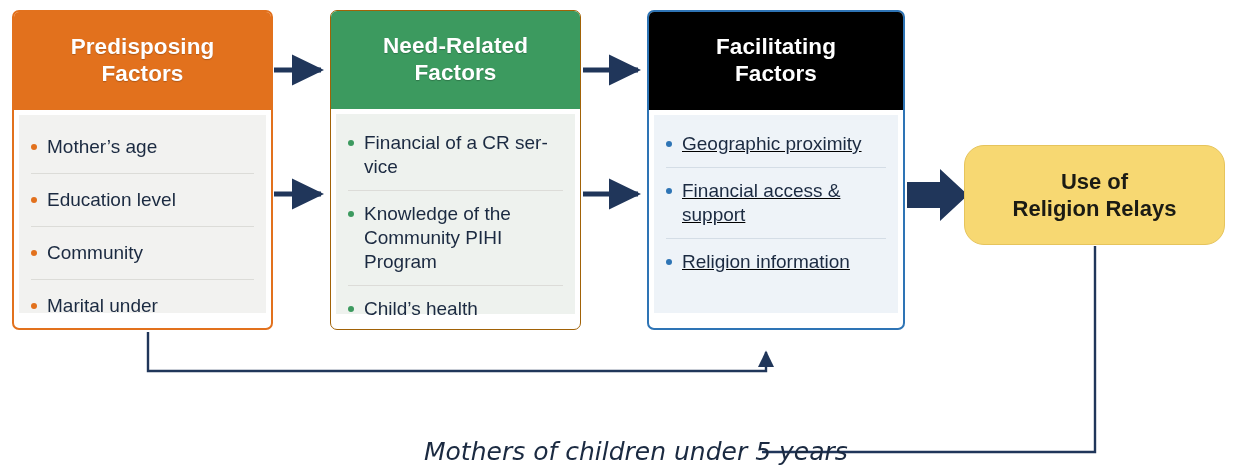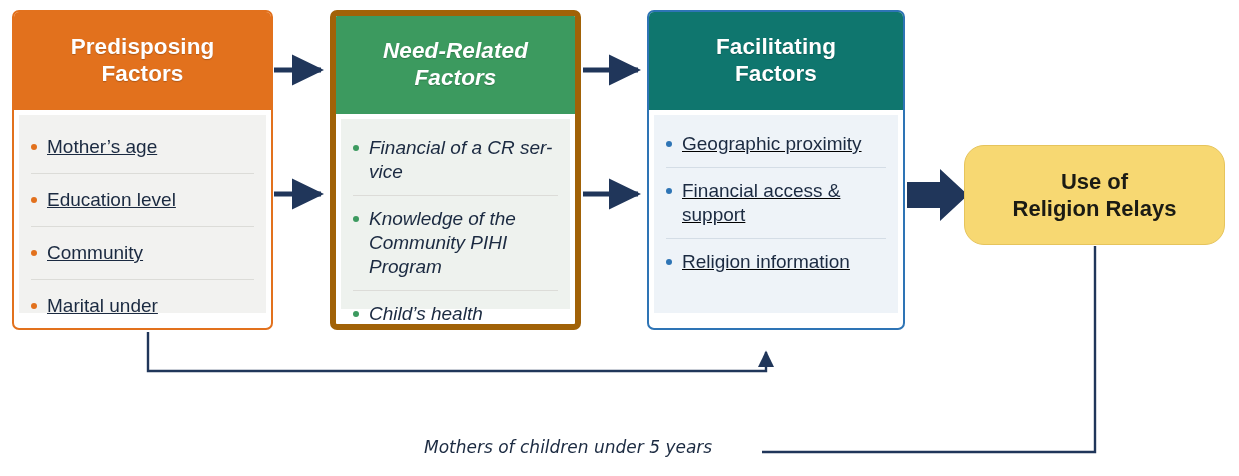--- a/index.html
+++ b/index.html
@@ -81,43 +81,42 @@
 
   
   #box-predisposing {
     left: 12px; top: 10px; width: 261px; height: 320px;
     border: 2px solid #e2711d;
     background: #ffffff;
   }
   #box-predisposing .col-head { height: 98px; background: #e2711d; }
   #box-predisposing .col-body-inner { background: #f2f2f0; }
   #box-predisposing .dot { background: #e2711d; }
-  #box-predisposing .bullet-item { padding-top: 6px; padding-bottom: 6px; text-decoration: underline; }
+  #box-predisposing .bullet-item { padding-top: 6px; padding-bottom: 6px; }
   #box-predisposing .bullet-item .dot { top: 15px; }
 
   
   #box-need {
     left: 330px; top: 10px; width: 251px; height: 320px;
-    border: 6px solid #a16207;
-    background: #ffffff;
-    font-style: italic;
+    border: 1px solid #a16207;
+    background: #ffffff;
   }
   #box-need .col-head { height: 98px; background: #3c9a5f; }
   #box-need .col-body-inner { background: #eef2ee; }
   #box-need .dot { background: #3c9a5f; }
   #box-need .bullet-item { padding-top: 3px; padding-bottom: 3px; }
   #box-need .bullet-item .dot { top: 12px; }
 
   
   #box-facilitating {
     left: 647px; top: 10px; width: 258px; height: 320px;
     border: 2px solid #2e74b5;
     background: #ffffff;
   }
-  #box-facilitating .col-head { height: 98px; background: #0f766e; }
+  #box-facilitating .col-head { height: 98px; background: #000000; }
   #box-facilitating .col-body-inner { background: #eef3f8; text-decoration: underline; }
   #box-facilitating .dot { background: #2e74b5; }
   #box-facilitating .bullet-item { padding-top: 3px; padding-bottom: 3px; }
   #box-facilitating .bullet-item .dot { top: 12px; }
   #box-facilitating .bullet-divider { background: #d4dde6; }
 
   
   #box-outcome {
     position: absolute;
     left: 964px; top: 145px; width: 261px; height: 100px;
@@ -144,21 +143,21 @@
     pointer-events: none;
   }
 
   
   #caption {
     position: absolute;
     left: 424px;
     top: 437px;
     font-family: "DejaVu Sans", sans-serif;
     font-style: italic;
-    font-size: 17px;
+    font-size: 25px;
     color: #1b2a41;
     white-space: nowrap;
   }
 </style>
 </head>
 <body>
 
 <div id="canvas">
 
   <svg id="connectors" viewBox="0 0 1239 476" width="1239" height="476" xmlns="http://www.w3.org/2000/svg">

